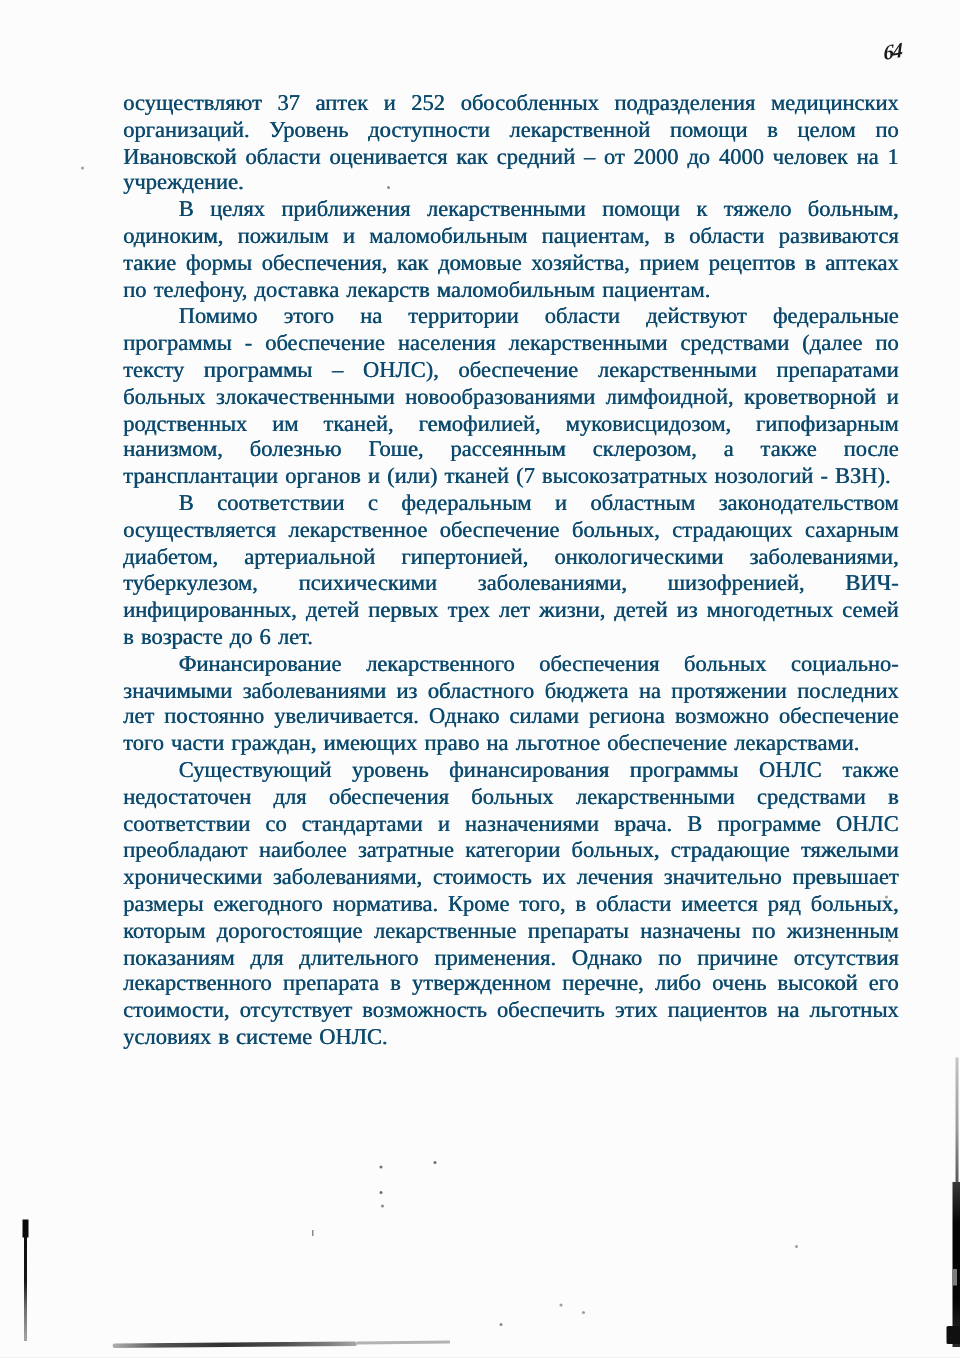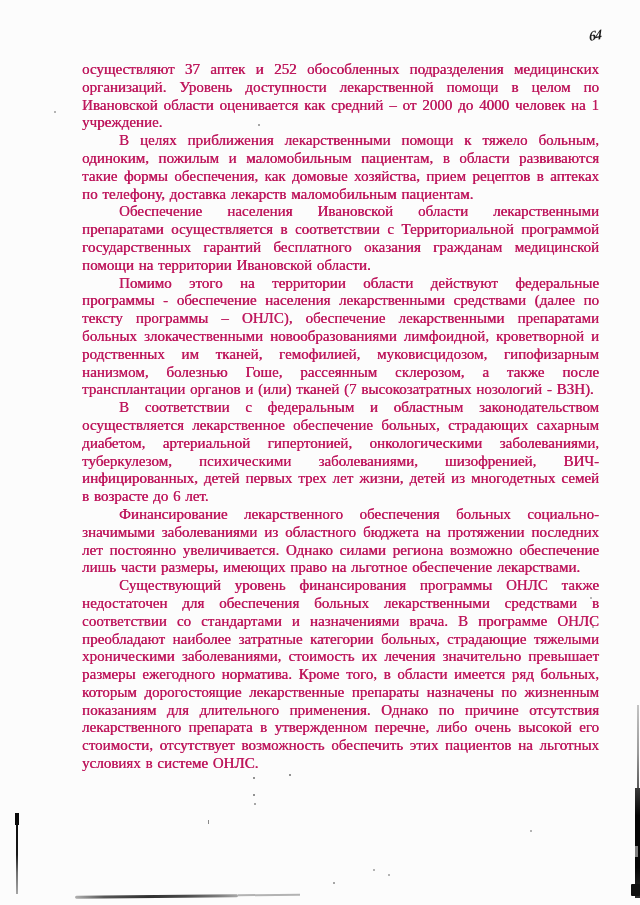--- a/index.html
+++ b/index.html
@@ -24,21 +24,21 @@
     font-weight: bold;
     color: #1b1b1b;
     transform: rotate(-10deg) skewX(-8deg);
     letter-spacing: -1px;
   }
   .textblock {
     position: absolute;
     left: 82px;
     top: 61px;
     width: 517px;
-    color: #be185d;
+    color: #0c4a6e;
     font-size: 15px;
     line-height: 17.8px;
     text-align: justify;
     text-align-last: left;
     text-shadow: 0.35px 0 0 currentColor;
     word-spacing: 1px;
   }
   .para {
     margin: 0;
     padding: 0;
@@ -100,24 +100,23 @@
 </head>
 <body>
 
 <div class="page">
 
   <div class="page-number">64</div>
 
   <div class="textblock">
     <p class="para first">осуществляют 37 аптек и 252 обособленных подразделения медицинских организаций. Уровень доступности лекарственной помощи в целом по Ивановской области оценивается как средний – от 2000 до 4000 человек на 1 учреждение.</p>
     <p class="para">В целях приближения лекарственными помощи к тяжело больным, одиноким, пожилым и маломобильным пациентам, в области развиваются такие формы обеспечения, как домовые хозяйства, прием рецептов в аптеках по телефону, доставка лекарств маломобильным пациентам.</p>
-    <p class="para">Обеспечение населения Ивановской области лекарственными препаратами осуществляется в соответствии с Территориальной программой государственных гарантий бесплатного оказания гражданам медицинской помощи на территории Ивановской области.</p>
     <p class="para">Помимо этого на территории области действуют федеральные программы - обеспечение населения лекарственными средствами (далее по тексту программы – ОНЛС), обеспечение лекарственными препаратами больных злокачественными новообразованиями лимфоидной, кроветворной и родственных им тканей, гемофилией, муковисцидозом, гипофизарным нанизмом, болезнью Гоше, рассеянным склерозом, а также после трансплантации органов и (или) тканей (7 высокозатратных нозологий - ВЗН).</p>
     <p class="para">В соответствии с федеральным и областным законодательством осуществляется лекарственное обеспечение больных, страдающих сахарным диабетом, артериальной гипертонией, онкологическими заболеваниями, туберкулезом, психическими заболеваниями, шизофренией, ВИЧ-инфицированных, детей первых трех лет жизни, детей из многодетных семей в возрасте до 6 лет.</p>
-    <p class="para">Финансирование лекарственного обеспечения больных социально-значимыми заболеваниями из областного бюджета на протяжении последних лет постоянно увеличивается. Однако силами региона возможно обеспечение лишь части размеры, имеющих право на льготное обеспечение лекарствами.</p>
+    <p class="para">Финансирование лекарственного обеспечения больных социально-значимыми заболеваниями из областного бюджета на протяжении последних лет постоянно увеличивается. Однако силами региона возможно обеспечение того части граждан, имеющих право на льготное обеспечение лекарствами.</p>
     <p class="para">Существующий уровень финансирования программы ОНЛС также недостаточен для обеспечения больных лекарственными средствами в соответствии со стандартами и назначениями врача. В программе ОНЛС преобладают наиболее затратные категории больных, страдающие тяжелыми хроническими заболеваниями, стоимость их лечения значительно превышает размеры ежегодного норматива. Кроме того, в области имеется ряд больных, которым дорогостоящие лекарственные препараты назначены по жизненным показаниям для длительного применения. Однако по причине отсутствия лекарственного препарата в утвержденном перечне, либо очень высокой его стоимости, отсутствует возможность обеспечить этих пациентов на льготных условиях в системе ОНЛС.</p>
   </div>
 
   <div class="art left-line-head"></div>
   <div class="art left-line"></div>
   <div class="art bottom-line"></div>
   <div class="art bottom-line-tail"></div>
   <div class="art right-strip-top"></div>
   <div class="art right-strip"></div>
   <div class="art right-strip-notch"></div>

